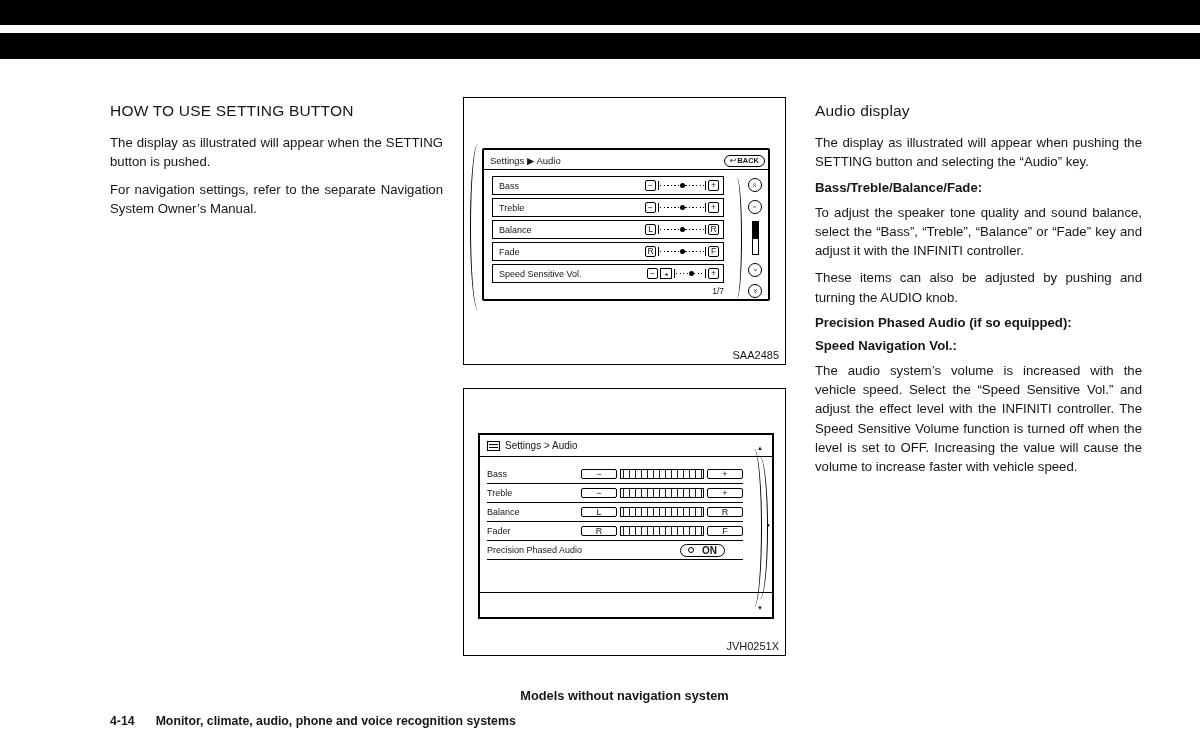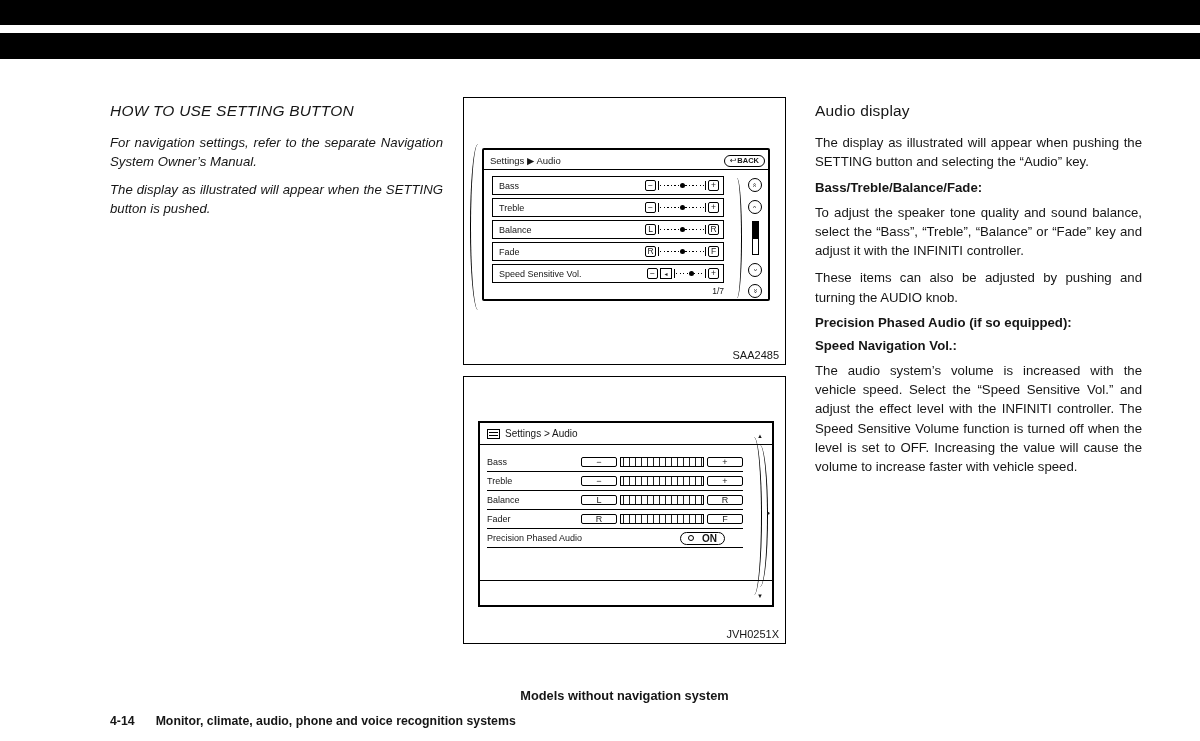--- a/index.html
+++ b/index.html
@@ -5,29 +5,29 @@
   *{box-sizing:border-box;margin:0;padding:0;}
   html,body{width:1200px;height:741px;}
   body{font-family:"Liberation Sans",sans-serif;background:#fff;color:#161616;position:relative;overflow:hidden;}
 
   
   .bar{position:absolute;left:0;width:1200px;background:#000;}
   .bar1{top:0;height:25px;}
   .bar2{top:33px;height:26px;}
 
   
-  .leftcol{position:absolute;left:110px;top:102px;width:333px;font-style:italic;}
+  .leftcol{position:absolute;left:110px;top:102px;width:333px;}
   .rightcol{position:absolute;left:815px;top:102px;width:327px;}
   .colheading{font-size:15.5px;font-weight:400;letter-spacing:.2px;margin-bottom:13px;white-space:nowrap;}
   .para{font-size:13.2px;line-height:1.46;text-align:justify;margin-bottom:8px;}
   .subheading{font-size:13.2px;font-weight:700;margin:4px 0 8px;}
 
   
   .figbox{position:absolute;left:463px;width:323px;height:268px;border:1px solid #000;background:#fff;}
-  #fig1{top:97px;} #fig2{top:376px;}
+  #fig1{top:97px;} #fig2{top:388px;}
   .figcode{position:absolute;right:6px;bottom:3px;font-size:11px;}
   .figcaption{position:absolute;left:463px;width:323px;text-align:center;font-weight:700;font-size:12.8px;margin-top:28px;}
   #cap1{top:370px;} #cap2{top:660px;}
 
   
   .arcL{position:absolute;left:6px;top:46px;height:166px;width:16px;border-left:1.3px solid #000;border-radius:50%;}
   .screen1{position:absolute;left:18px;top:50px;width:288px;height:153px;border:2px solid #000;border-radius:2px;background:#fff;}
   .s1head{height:20px;border-bottom:1.5px solid #000;display:flex;align-items:center;justify-content:space-between;padding:2px 3px 0 6px;}
   .s1title{font-size:9.5px;}
   .backpill{border:1px solid #000;border-radius:8px;height:12px;display:flex;align-items:center;gap:1px;padding:0 5px;font-size:7.5px;font-weight:700;}
@@ -78,22 +78,22 @@
   .footer{position:absolute;left:110px;top:694px;display:flex;gap:21px;font-size:12.3px;font-weight:700;margin-top:20px;}
 </style>
 </head>
 <body>
 
 <div class="bar bar1"></div>
 <div class="bar bar2"></div>
 
 <div class="leftcol">
   <div class="colheading">HOW TO USE SETTING BUTTON</div>
+  <p class="para">The display as illustrated will appear when the SETTING button is pushed.</p>
   <p class="para">For navigation settings, refer to the separate Navigation System Owner’s Manual.</p>
-  <p class="para">The display as illustrated will appear when the SETTING button is pushed.</p>
 </div>
 
 <div class="figbox" id="fig1">
   <div class="arcL"></div>
   <div class="screen1">
     <div class="s1head">
       <span class="s1title">Settings ▶ Audio</span>
       <span class="backpill">
         <span class="ic">↩</span>
         <span>BACK</span>

